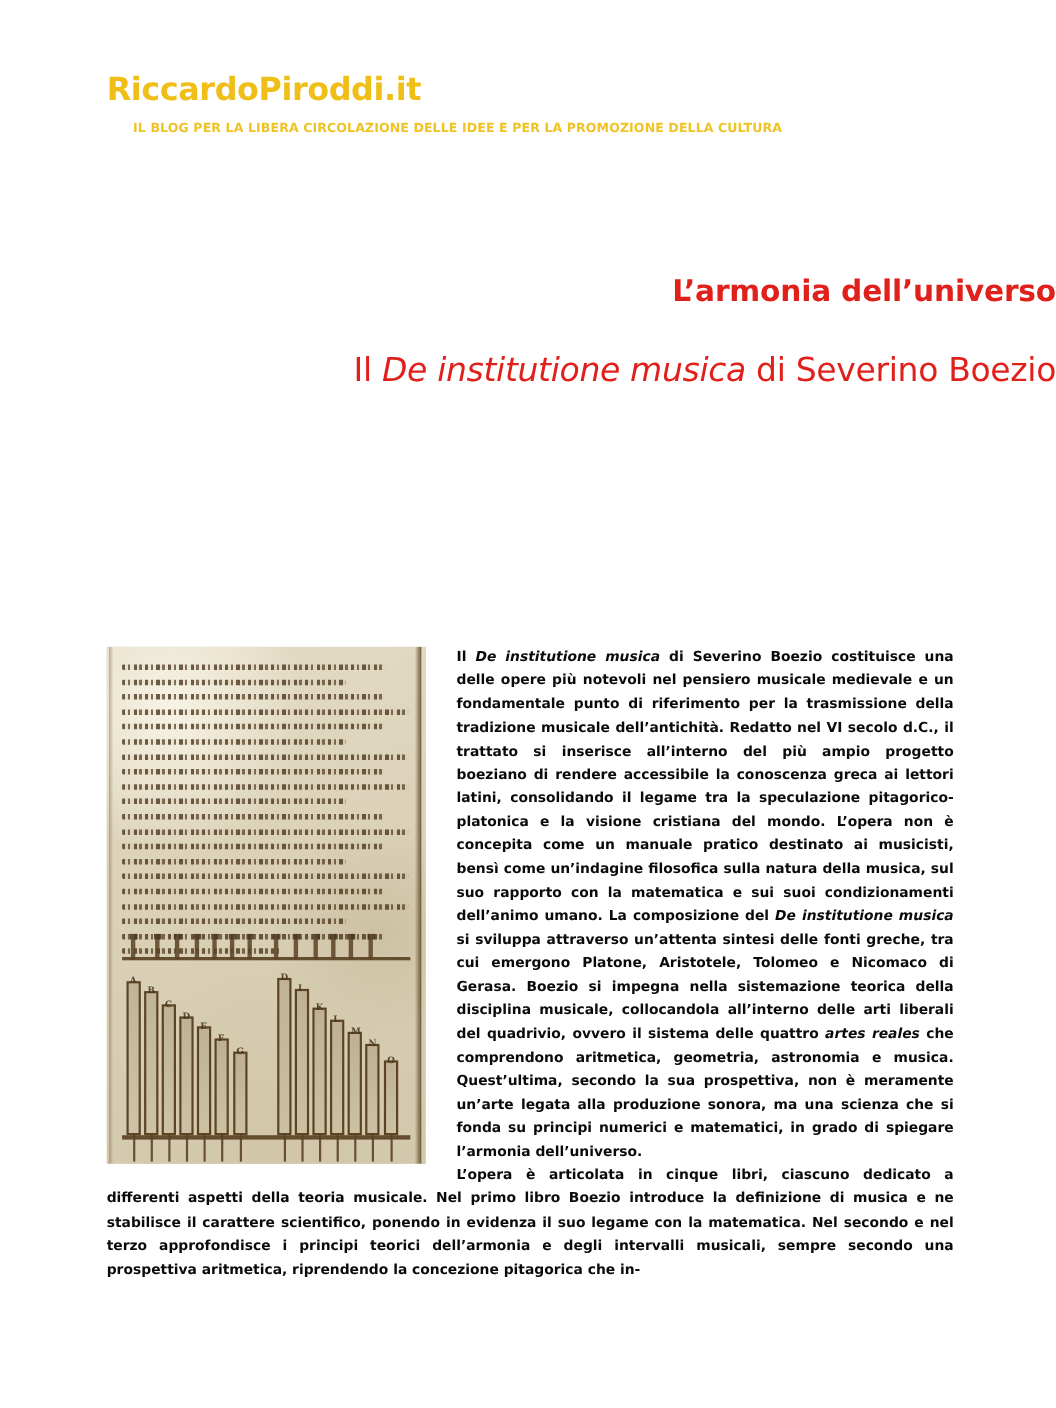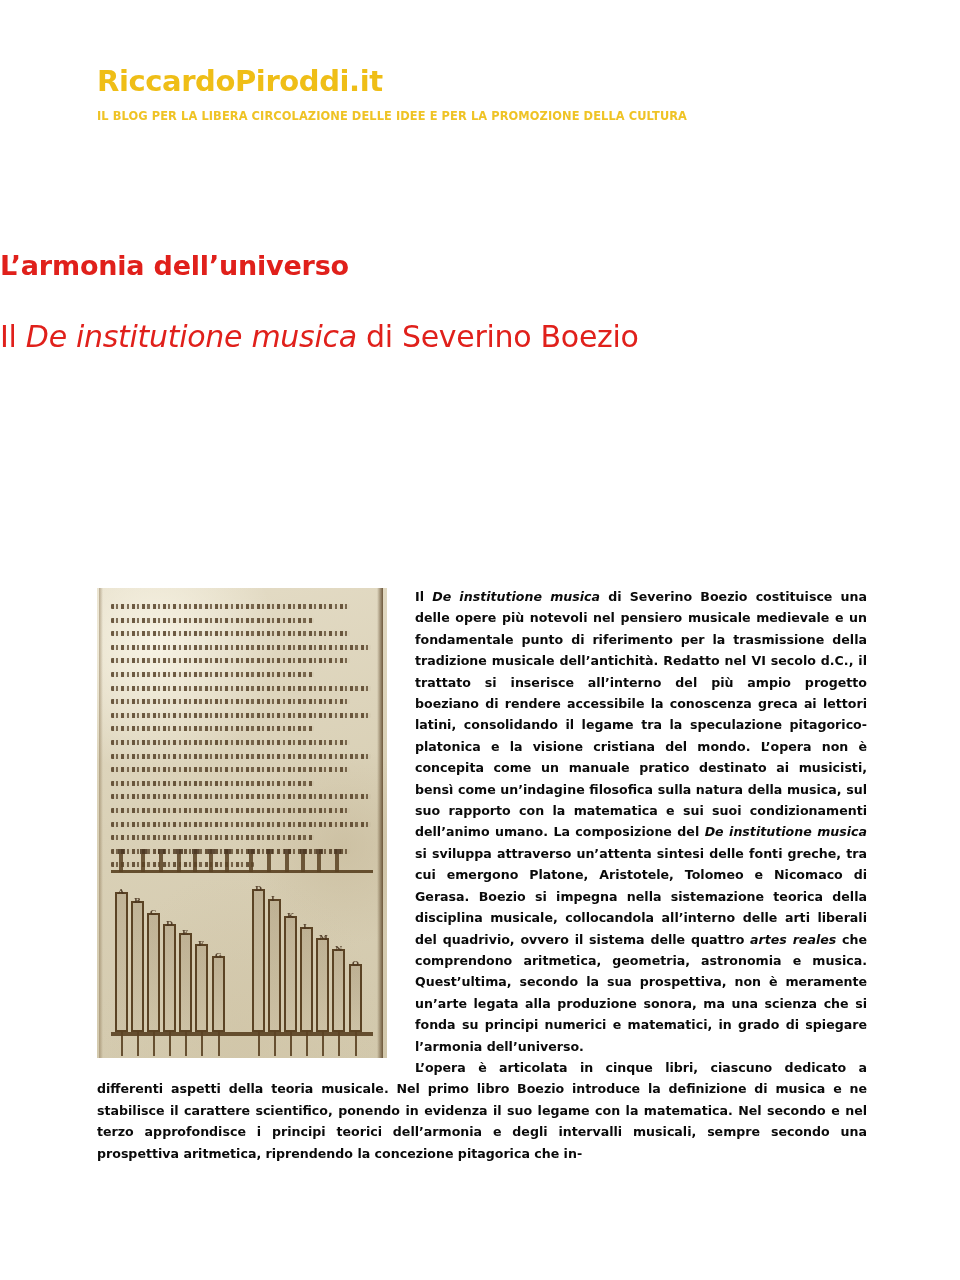--- a/index.html
+++ b/index.html
@@ -42,29 +42,30 @@
     white-space: nowrap;
   }
   .site-tagline {
     margin-top: 13px;
     font-family: "DejaVu Sans", sans-serif;
     font-weight: 700;
     font-size: 11.4px;
     letter-spacing: 0.1px;
     color: #EFC325;
     white-space: nowrap;
+    margin-left: 24px;
   }
 
   
   .title-block {
     position: absolute;
     left: 0;
     top: 250px;
     width: 960px;
-    text-align: left;
+    text-align: right;
   }
   .title-line-1 {
     font-family: "DejaVu Sans", sans-serif;
     font-weight: 700;
     font-size: 27px;
     color: #E0201B;
     letter-spacing: -0.2px;
     line-height: 1.2;
   }
   .title-line-2 {

